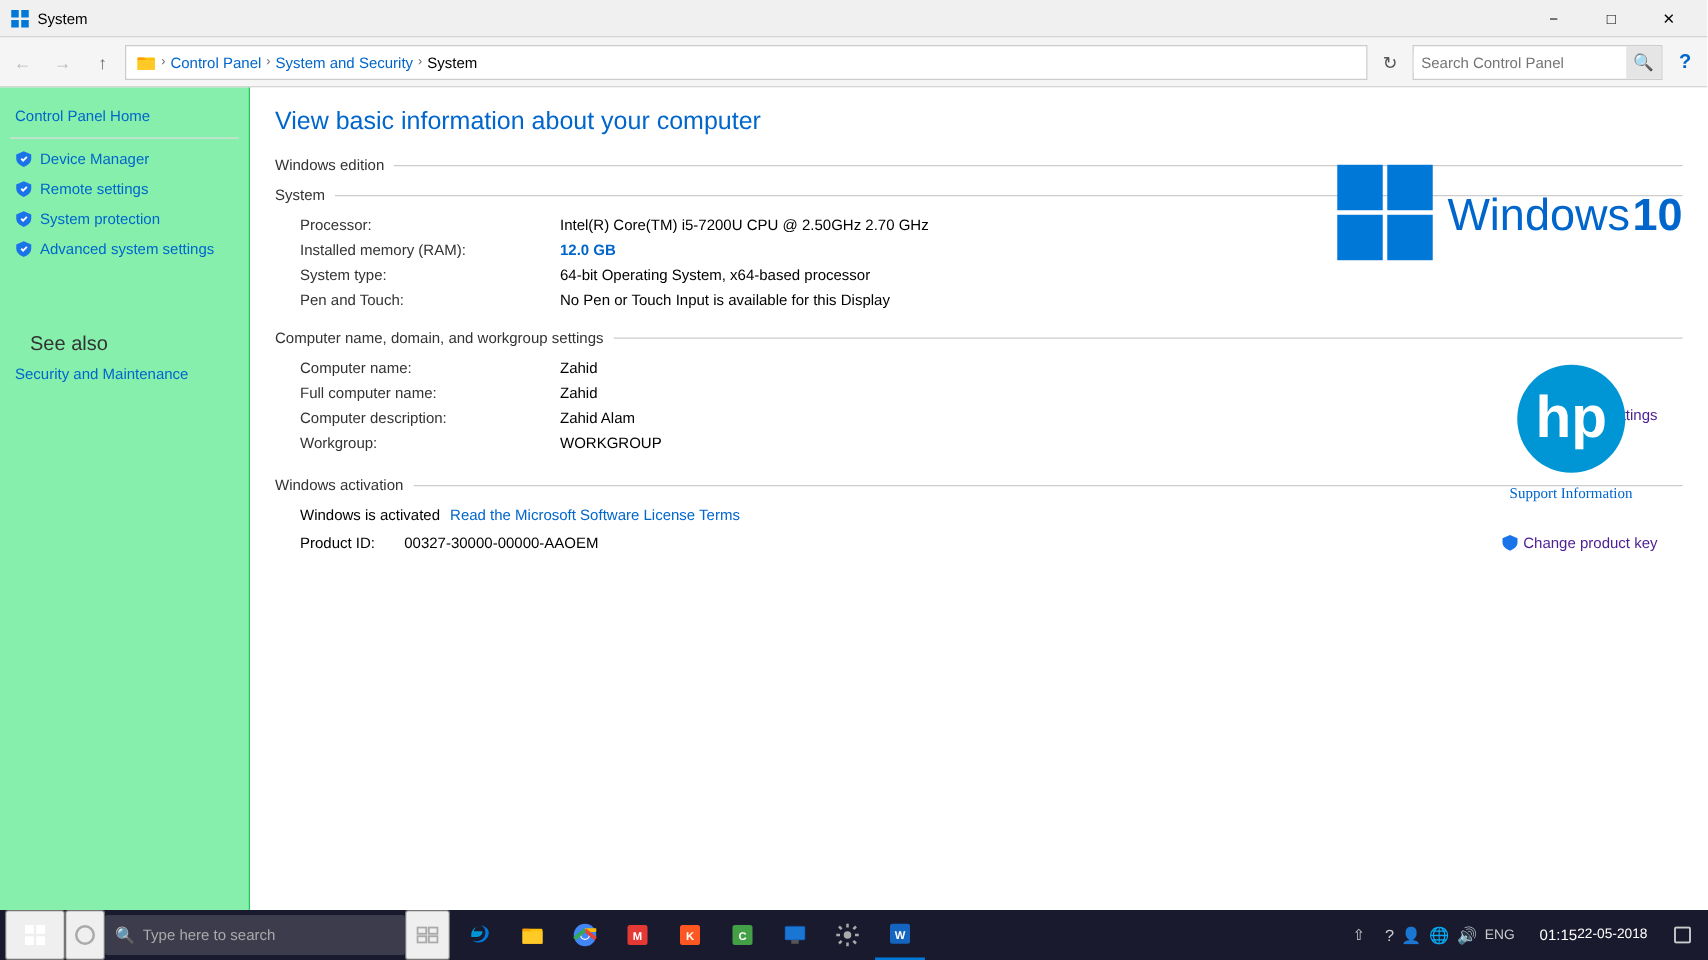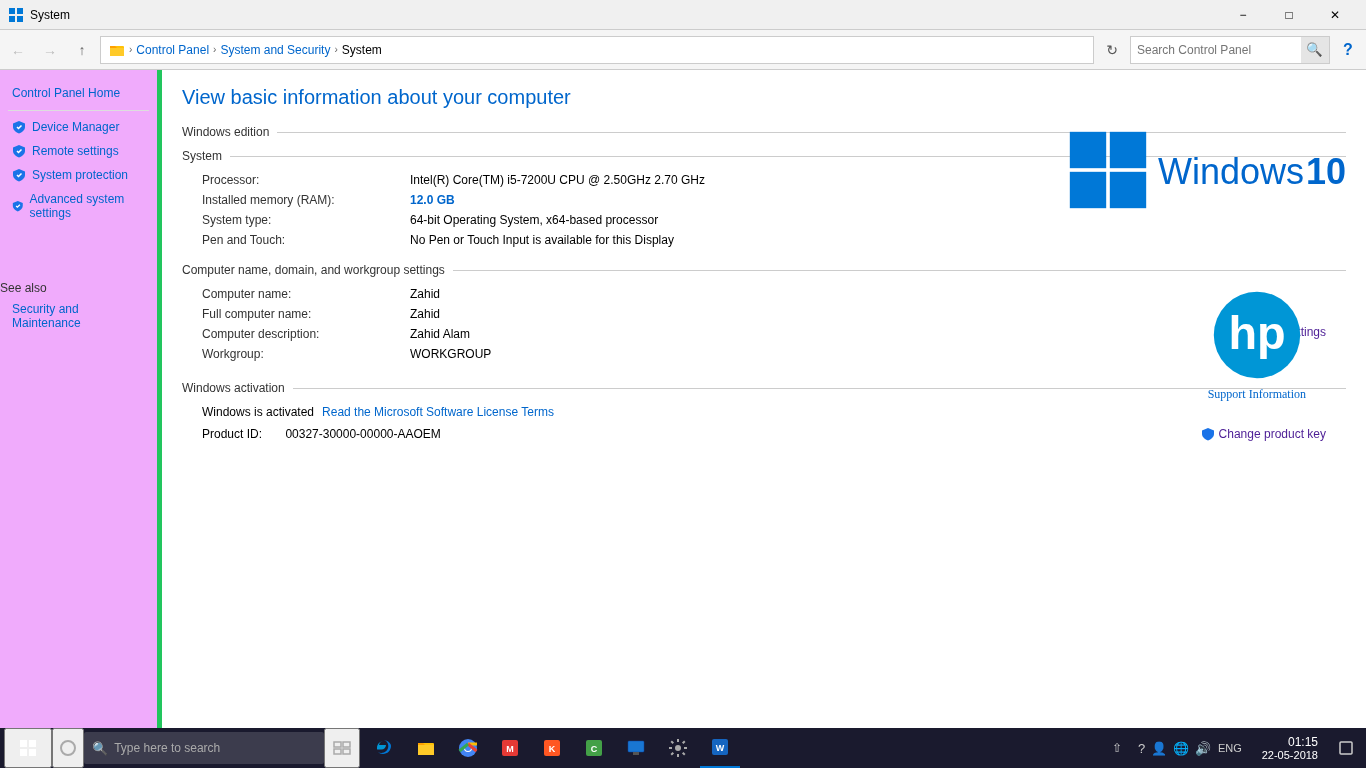--- a/index.html
+++ b/index.html
@@ -88,41 +88,41 @@
     }
 
     
     .main-layout {
       display: flex;
       height: calc(768px - 30px - 40px - 40px); 
     }
 
     
     .sidebar {
-      width: 162px;
-      background: #f0abfc;
-      border-right: 5px solid #22c55e;
+      width: 200px;
+      background: #86efac;
+      border-right: 1px solid #22c55e;
       padding: 10px 0;
     }
     .sidebar-title {
       padding: 6px 12px;
       font-size: 12px;
       color: #0066cc;
       cursor: pointer;
     }
     .sidebar-divider { height: 1px; background: #ddd; margin: 4px 8px; }
     .sidebar-item {
       display: flex; align-items: center;
       padding: 5px 12px;
       font-size: 12px;
       color: #0066cc;
       cursor: pointer;
       gap: 6px;
     }
-    .see-also { padding: 16px 0 4px; font-size: 12px; color: #333; }
+    .see-also { padding: 16px 24px 4px; font-size: 16px; color: #333; }
     .see-also-link { padding: 3px 12px; font-size: 12px; color: #0066cc; cursor: pointer; }
 
     
     .content {
       flex: 1;
       background: #fff;
       overflow-y: auto;
       padding: 16px 20px;
       position: relative;
     }
@@ -241,21 +241,21 @@
       margin-left: auto;
       display: flex; align-items: center;
       gap: 4px;
     }
     .sys-tray {
       display: flex; align-items: center; gap: 6px;
       padding: 0 8px;
     }
     .tray-icon { color: #ccc; font-size: 13px; cursor: pointer; }
     .clock-area {
-      display: flex; flex-direction: column; align-items: flex-end;
+      display: flex; flex-direction: row; align-items: flex-start;
       padding: 0 8px; cursor: pointer;
     }
     .clock-time { color: #fff; font-size: 12px; }
     .clock-date { color: #fff; font-size: 11px; }
     .notification-btn {
       width: 32px; height: 40px;
       display: flex; align-items: center; justify-content: center;
       color: #ccc; font-size: 14px; cursor: pointer;
     }
     .cortana-btn {

